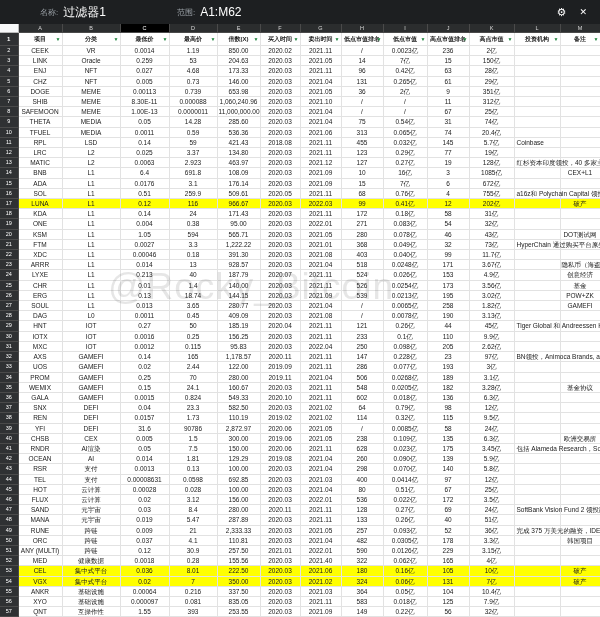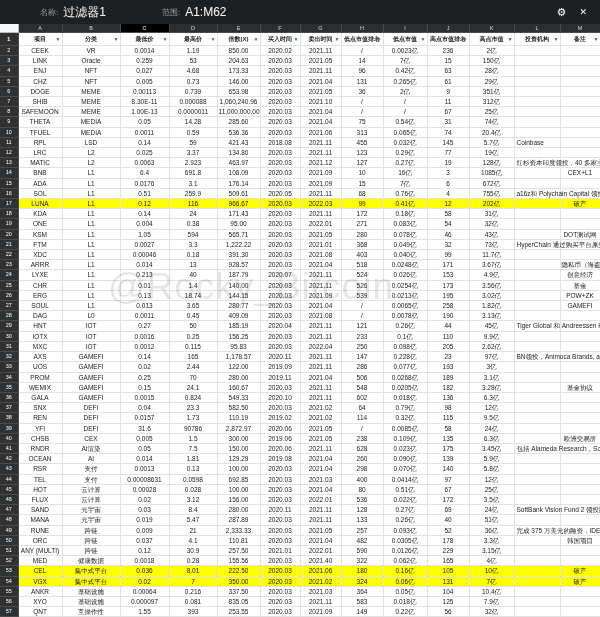--- a/index.html
+++ b/index.html
@@ -3,21 +3,21 @@
 <meta charset="utf-8">
 <style>
   html,body{margin:0;padding:0;background:#fff;}
   .screen{position:relative;width:600px;height:617px;overflow:hidden;background:#fff;
           font-family:"Liberation Sans","DejaVu Sans",sans-serif;}
   
   .fbar{position:absolute;top:0;left:0;width:600px;height:24px;background:#1d1f21;
         display:flex;align-items:center;box-sizing:border-box;padding-left:40px;z-index:10;}
   .fbar .lbl{color:#9aa0a6;font-size:8px;margin-right:5px;}
   .fbar .val{color:#ffffff;font-size:12px;}
-  .fbar .rangelbl{margin-left:56px;}
+  .fbar .rangelbl{margin-left:71px;}
   .fbar .icons{margin-left:auto;margin-right:13px;display:flex;align-items:center;gap:13px;}
   .fbar .gear{color:#ffffff;font-size:11px;line-height:11px;cursor:pointer;}
   .fbar .closex{color:#ffffff;font-size:9px;line-height:9px;cursor:pointer;}
   
   .gridwrap{position:absolute;top:24px;left:0;width:600px;}
   table{border-collapse:collapse;table-layout:fixed;width:600px;background:#fff;}
   td{height:9.2px;line-height:9.2px;padding:0 1px;font-size:6.5px;color:#1a1a1a;
      text-align:center;white-space:nowrap;overflow:hidden;
      border-right:1px solid #e2e2e2;border-bottom:1px solid #e2e2e2;box-sizing:border-box;}
   tr.letters td{height:8px;line-height:8px;background:#2b2d2e;color:#d8d8d8;font-size:5.5px;

